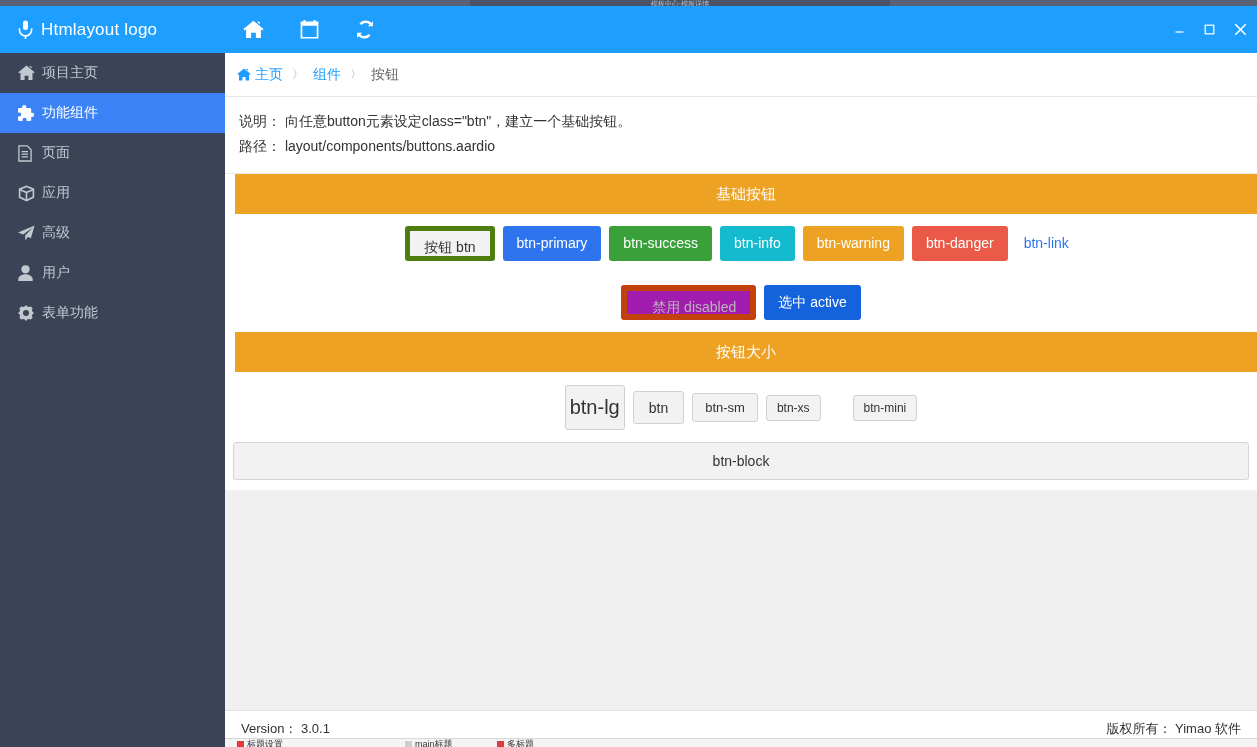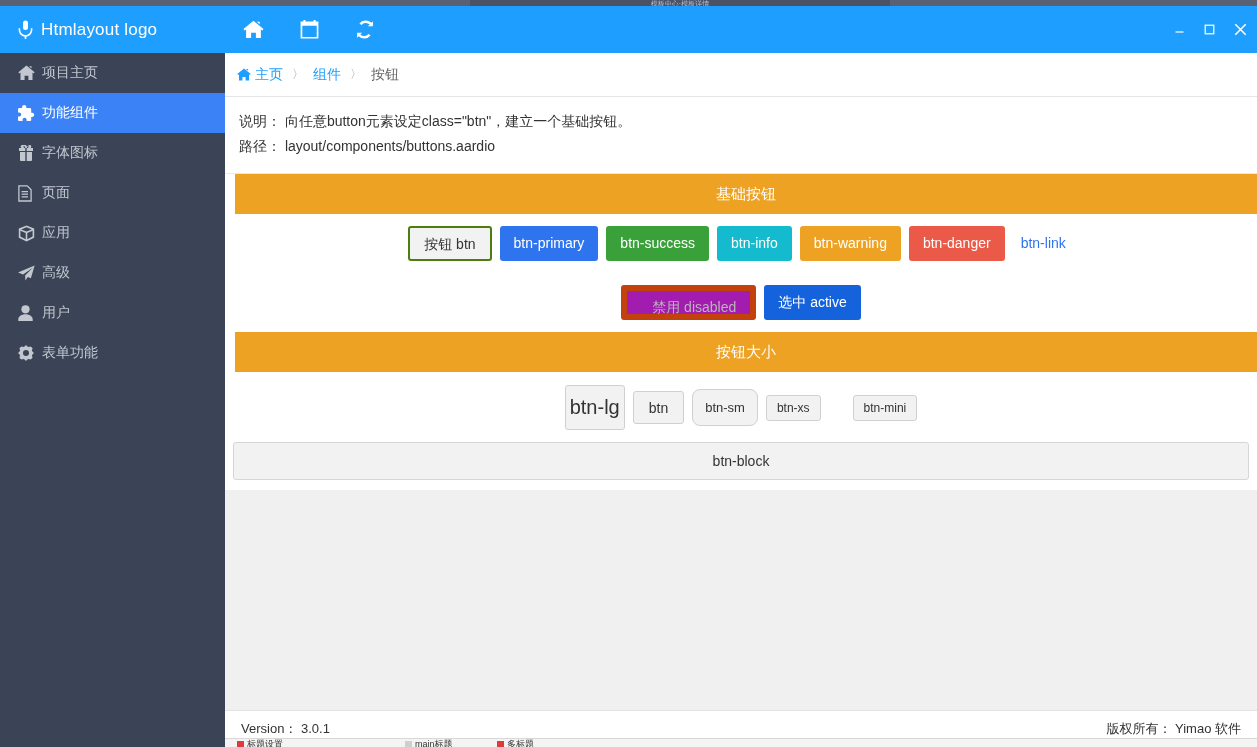--- a/index.html
+++ b/index.html
@@ -109,21 +109,21 @@
     display:flex; align-items:center; justify-content:center; gap:8px;
     padding:12px 0;
   }
   .btn{
     border:none; border-radius:3px; color:#fff;
     font-family:inherit; font-size:14px; cursor:pointer;
     padding:0 14px; height:35px; line-height:35px;
     white-space:nowrap;
   }
   .btn.default{
-    background:#f2f2f2; color:#333; border:2px solid #4d7c0f;
+    background:#f2f2f2; color:#333; border:5px solid #4d7c0f;
     line-height:33px;
   }
   .btn.primary{ background:#2f74ef; }
   .btn.success{ background:#3aa13a; }
   .btn.info{    background:#14bacd; }
   .btn.warning{ background:#eda223; }
   .btn.danger{  background:#eb5a48; }
   .btn.link{
     background:transparent; color:#2f74ef; border:none;
     padding:0 8px;
@@ -137,21 +137,21 @@
   .size-row{
     display:flex; align-items:center; justify-content:center; gap:8px;
     padding:13px 0 12px;
   }
   .sbtn{
     background:#f2f2f2; color:#333; border:1px solid #d0d0d0;
     border-radius:3px; font-family:inherit; cursor:pointer; white-space:nowrap;
   }
   .sbtn.lg  { font-size:20px; padding:0 4px; height:45px; }
   .sbtn.md  { font-size:14px; padding:0 15px; height:33px; }
-  .sbtn.sm  { font-size:13px; padding:0 12px; height:37px;border-radius:8px; }
+  .sbtn.sm  { font-size:13px; padding:0 12px; height:29px; }
   .sbtn.xs  { font-size:12px; padding:0 10px; height:26px; }
   .sbtn.mini{ font-size:12px; padding:0 10px; height:26px;margin-left:24px; }
 
   .block-wrap{ padding:0 8px 10px; }
   .btn-block{
     display:block; width:100%; height:38px;
     background:#f2f2f2; color:#333; border:1px solid #d6d6d6;
     border-radius:3px; font-family:inherit; font-size:14px; cursor:pointer;
   }
 
@@ -199,29 +199,20 @@
 
     <div class="nav-item active">
       <span class="nicon icon">
         <svg width="18" height="16" viewBox="0 0 18 16" fill="currentColor">
           <path d="M6.2 0C5 0 4.1.9 4.1 2v1H1.3C.6 3 0 3.6 0 4.3v3.1h1.2c1.1 0 2 .9 2 2s-.9 2-2 2H0v3.3c0 .7.6 1.3 1.3 1.3h3.3v-1.3c0-1.1.9-2 2-2s2 .9 2 2V16h3.3c.7 0 1.3-.6 1.3-1.3v-2.8h1c1.1 0 2-.9 2-2.1s-.9-2.1-2-2.1h-1V4.3c0-.7-.6-1.3-1.3-1.3H8.3V2C8.3.9 7.4 0 6.2 0z"></path>
         </svg>
       </span>
       <span>功能组件</span>
     </div>
 
-    <div class="nav-item">
-      <span class="nicon icon">
-        <svg width="16" height="16" viewBox="0 0 16 16" fill="currentColor">
-          <path d="M4.2 0C3 0 2.3 1.1 2.8 2.1l.5.9H1v3h6.3V3H6.1l-.5-1C5.3 1.4 5.6 1 6 1c.3 0 .5.1.6.4L7.3 3h1.4l.7-1.6c.1-.3.3-.4.6-.4.4 0 .7.4.5.9l-.5 1H8.7v3H15V3h-2.3l.5-.9C13.7 1.1 13 0 11.8 0c-.8 0-1.5.4-1.8 1.2L9.5 2.5 8.8 1.2C8.5.4 7.8 0 7 0z"></path>
-          <path d="M2 7h5.3v9H2.9A.9.9 0 0 1 2 15.1zm6.7 0H14v8.1a.9.9 0 0 1-.9.9H8.7z"></path>
-        </svg>
-      </span>
-      <span>字体图标</span>
-    </div>
 
     <div class="nav-item">
       <span class="nicon icon">
         <svg width="14" height="17" viewBox="0 0 14 17" fill="none" stroke="currentColor" stroke-width="1.3">
           <path d="M.9.9h8.3l3.9 3.8V16H.9z"></path>
           <path d="M3.6 6.6h6.4M3.6 9.2h6.4M3.6 11.8h6.4"></path>
         </svg>
       </span>
       <span>页面</span>
     </div>

